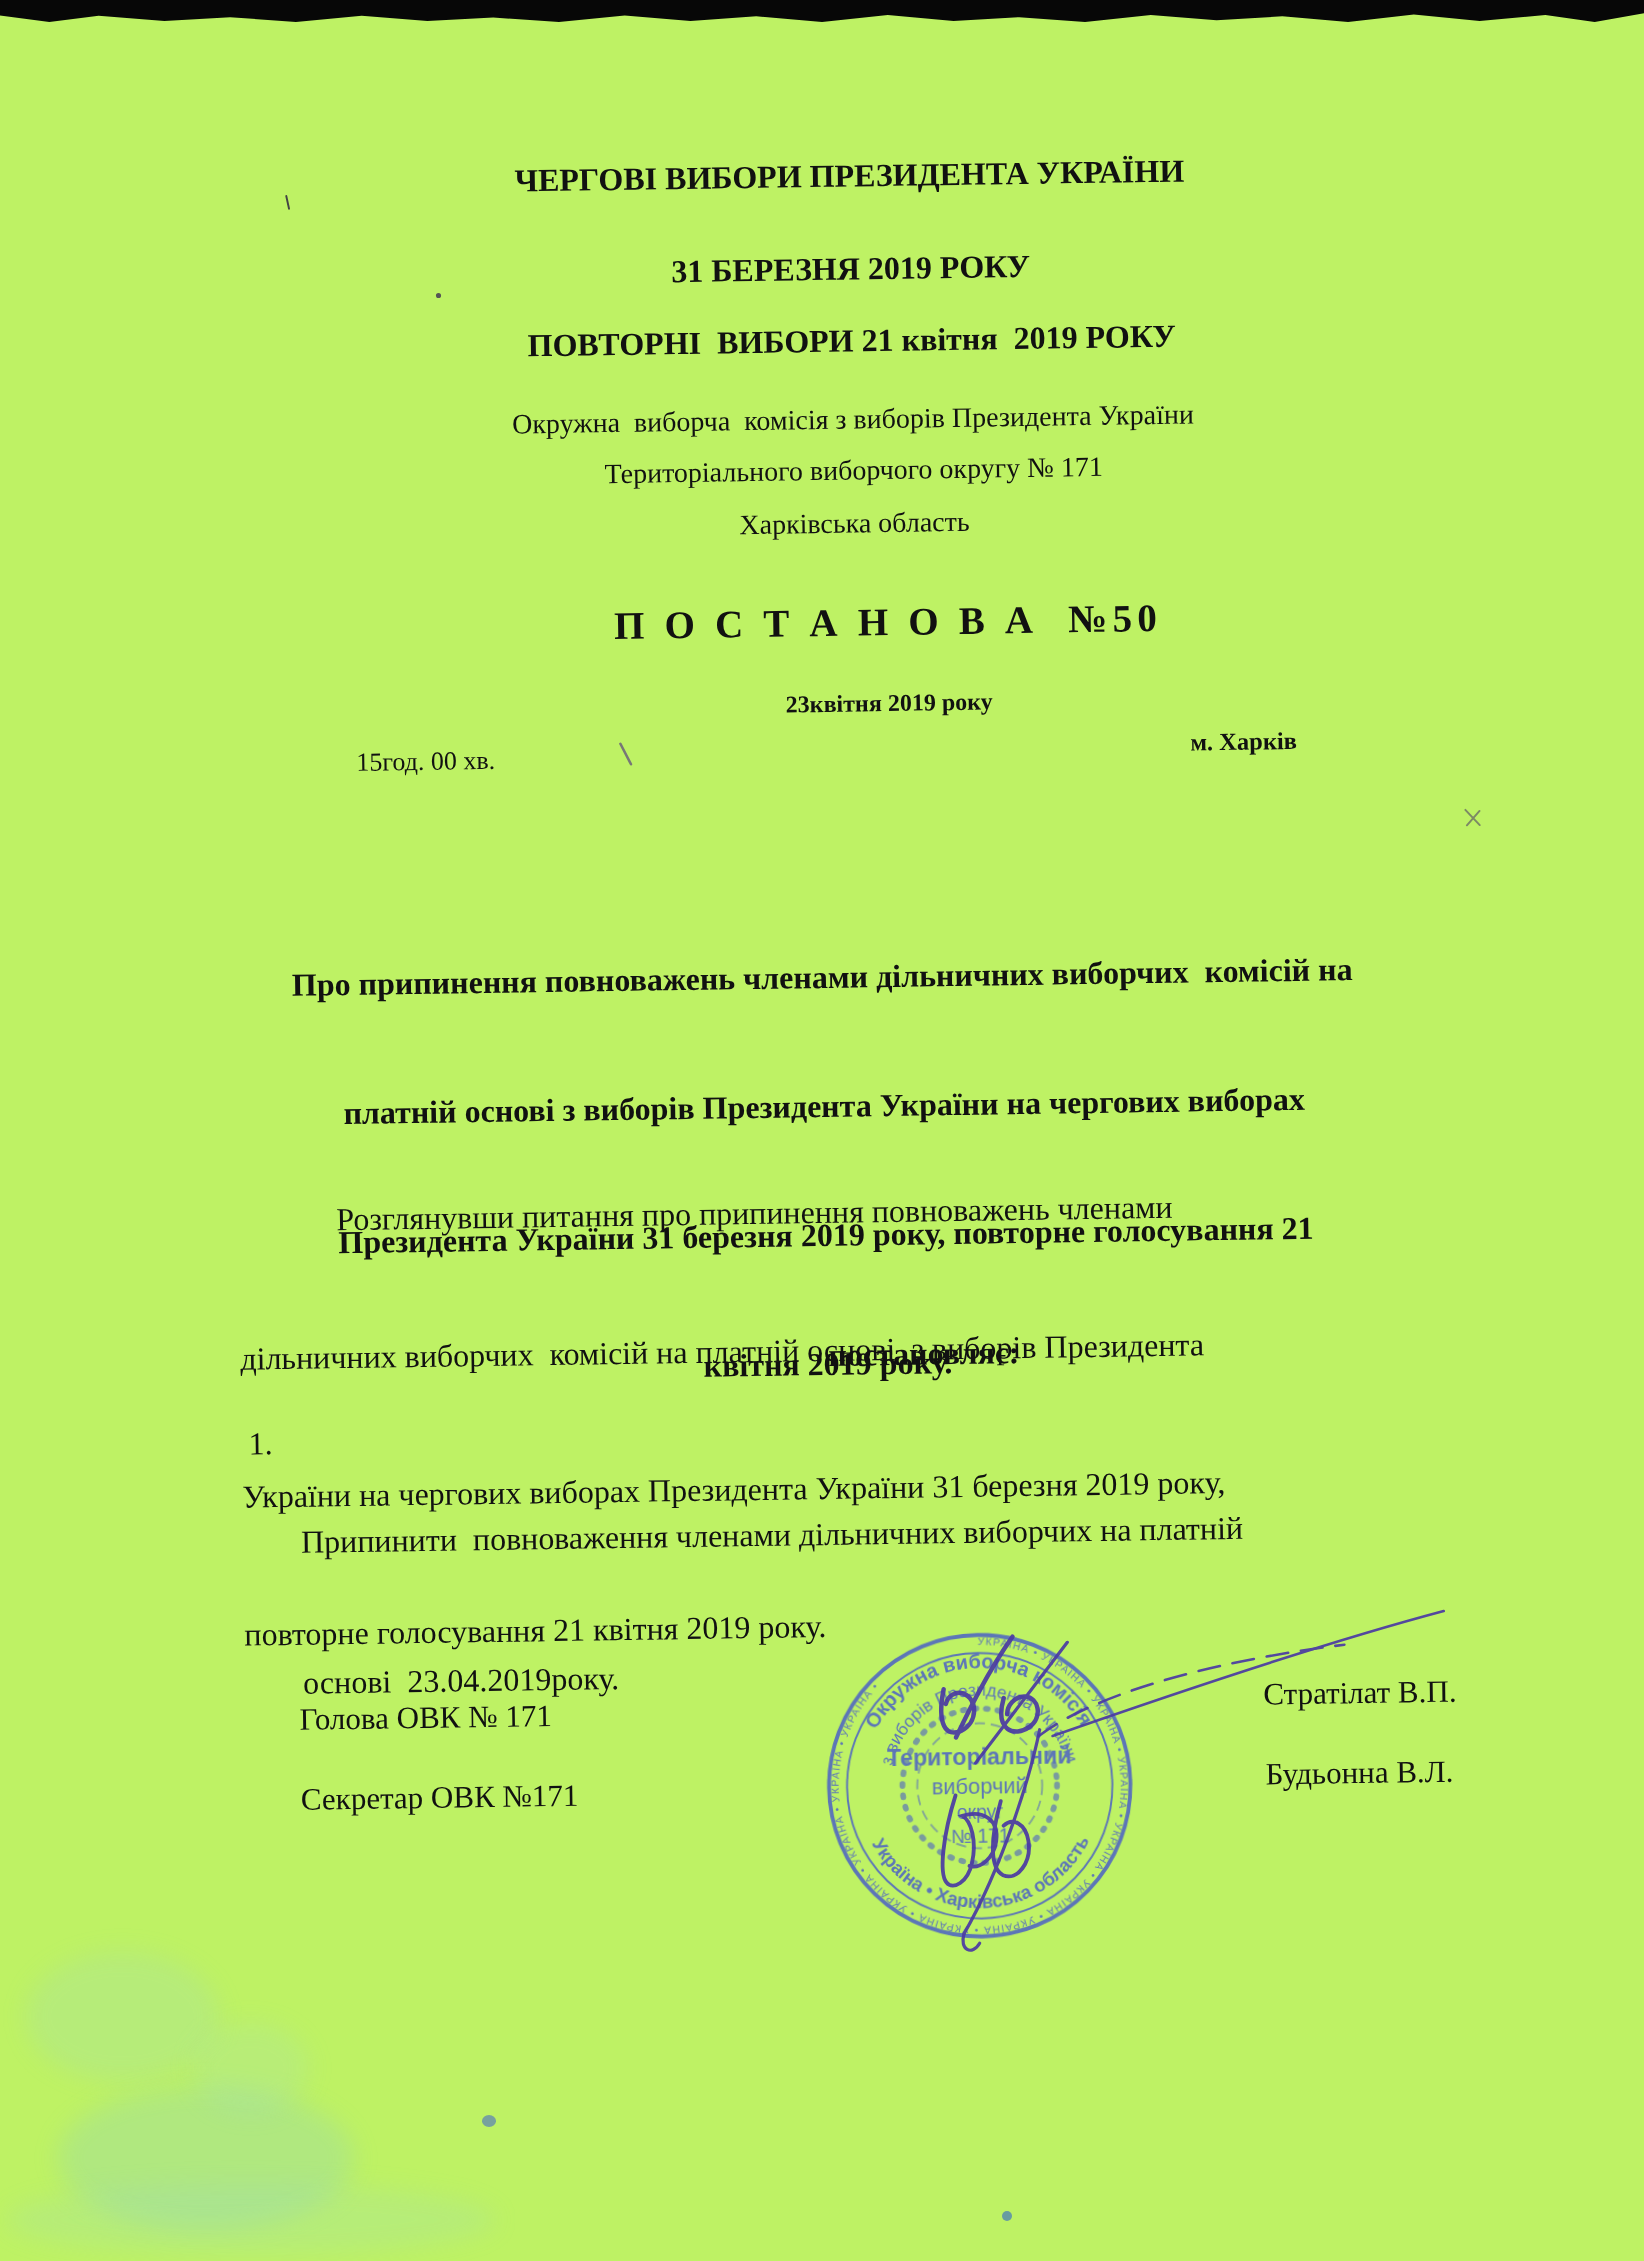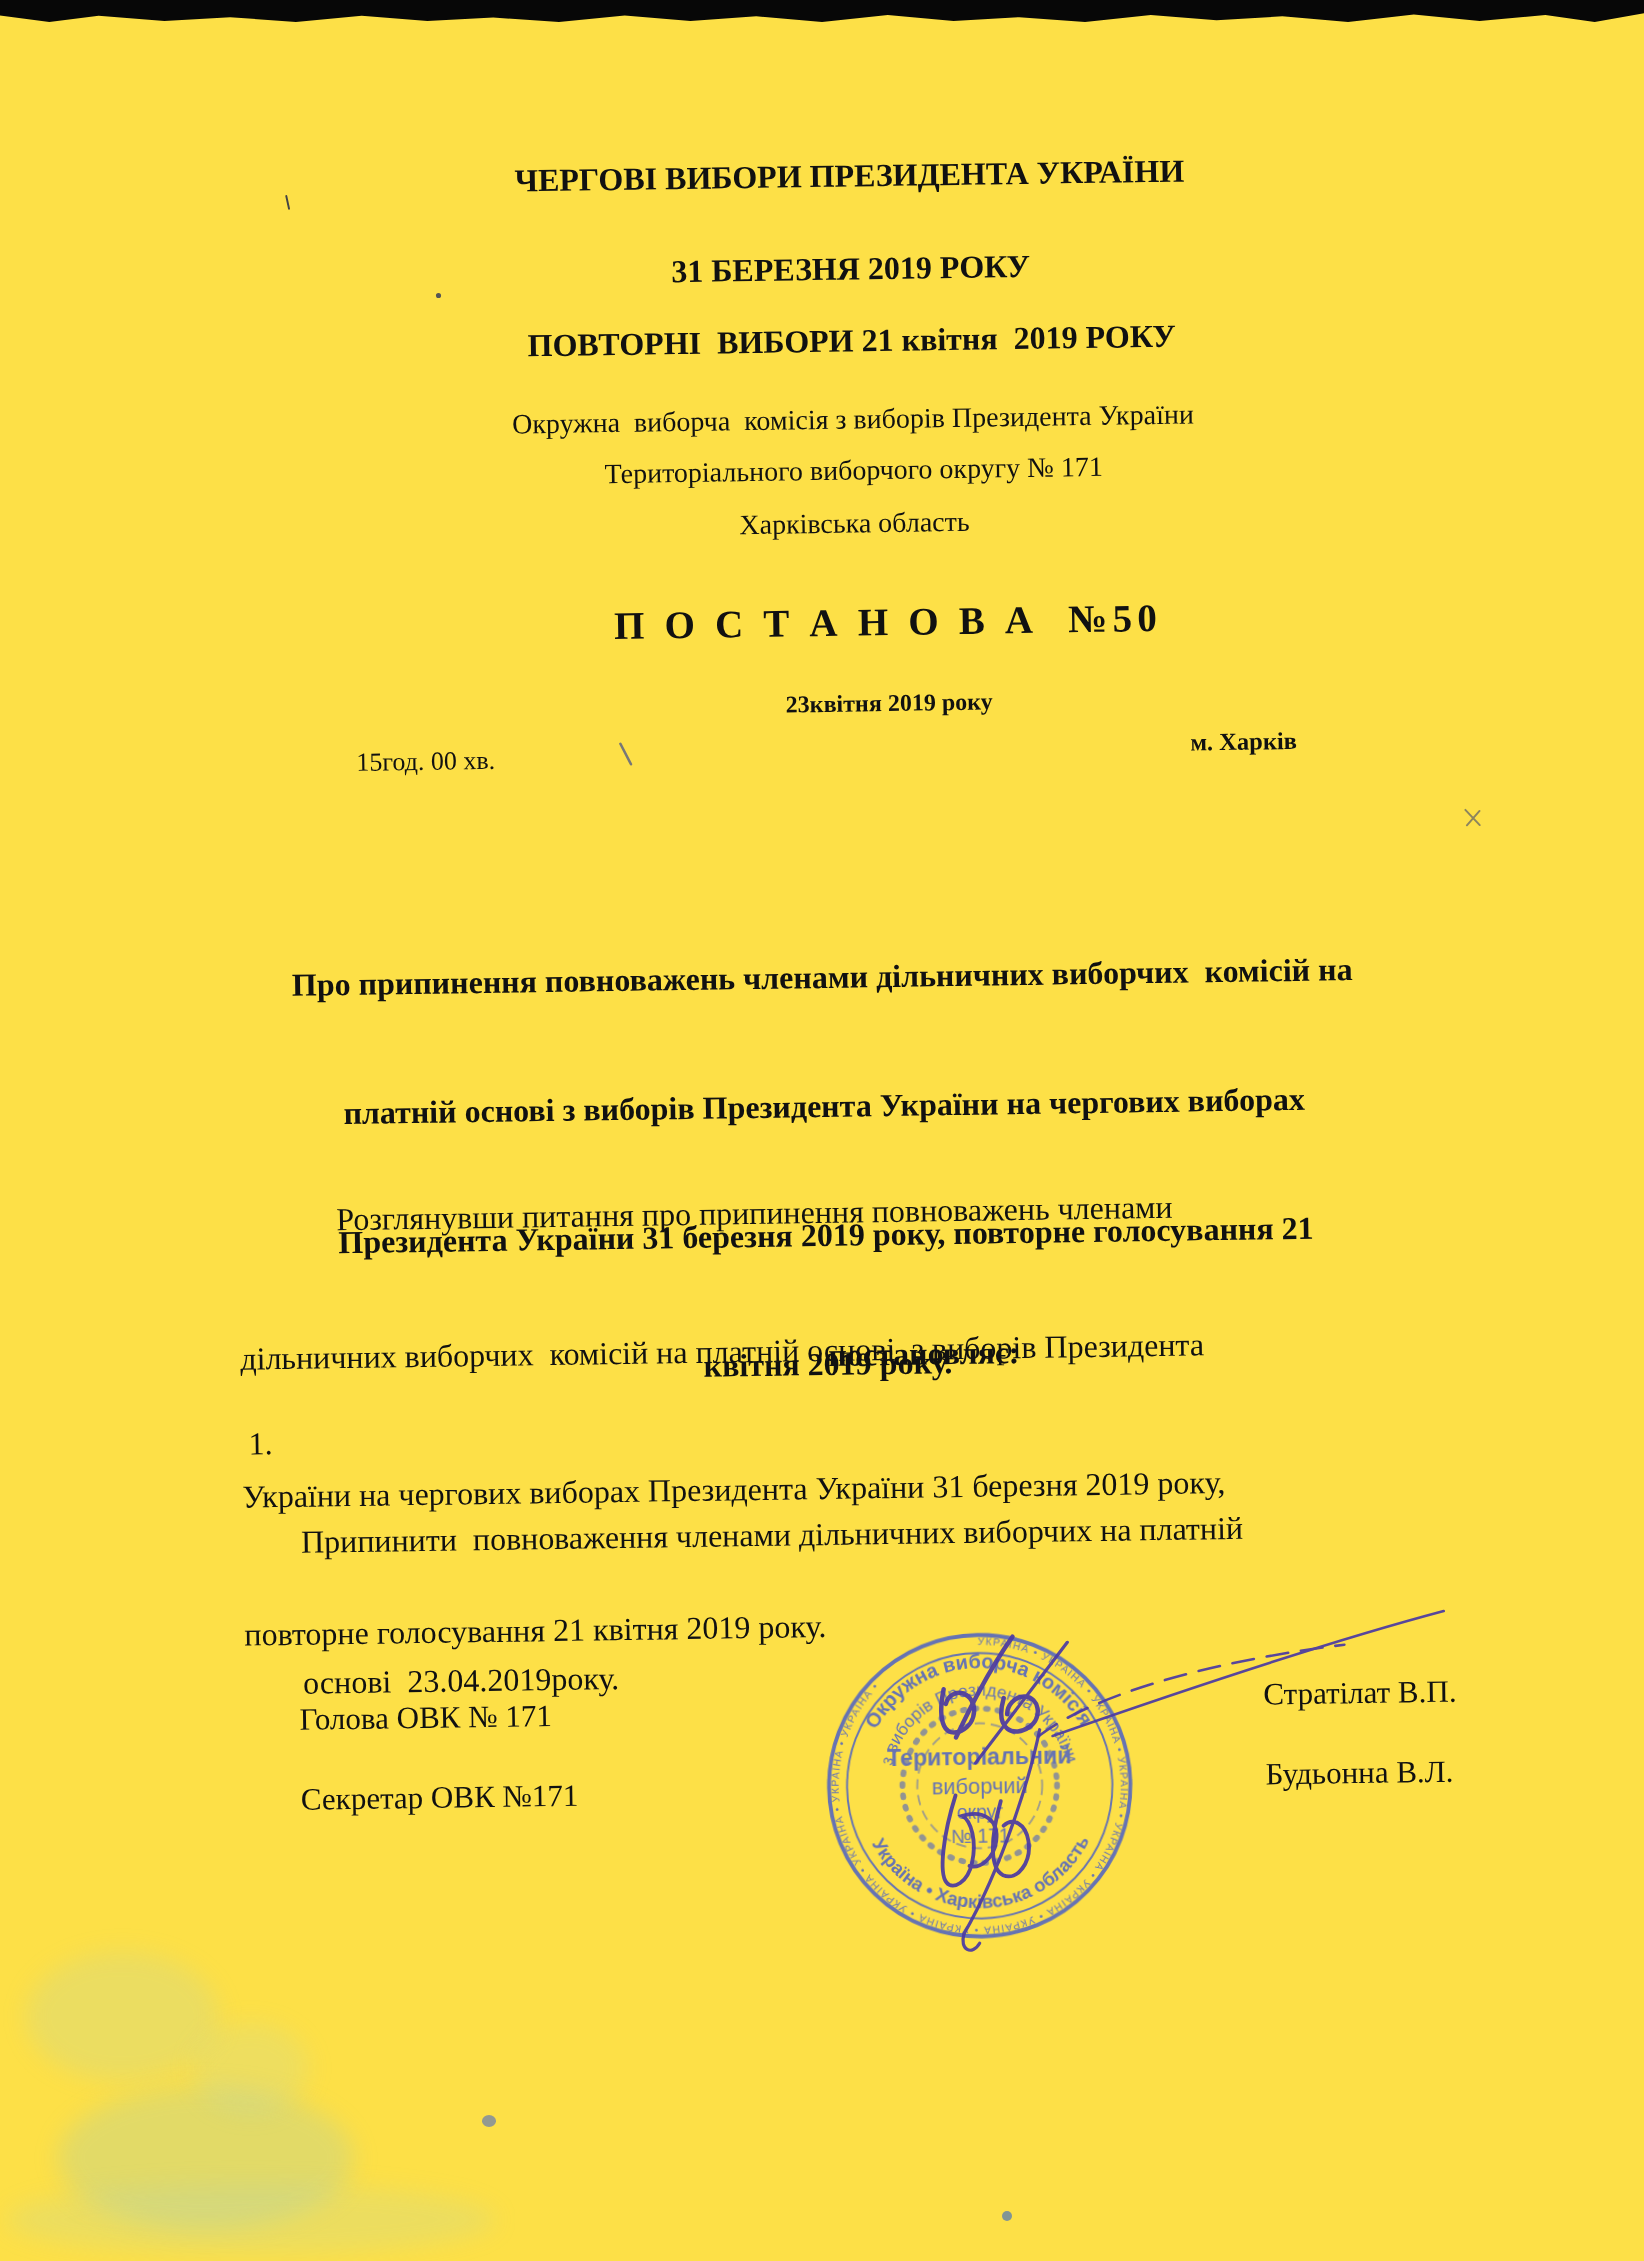--- a/index.html
+++ b/index.html
@@ -1,19 +1,19 @@
 <!DOCTYPE html>
 <html style="font-size:10.3px"><head>
 <meta charset="utf-8">
 <style>
   html,body{margin:0;padding:0;background:#e8e8e8;}
   .page{
     position:relative;
     width:1644px;height:2261px;
-    background:#fde047;
+    background:#bef264;
     overflow:hidden;
     font-family:"Liberation Serif","DejaVu Serif",serif;
     color:#111;
   }
   
   .scan-bar{
     position:absolute;top:0;left:0;width:100%;height:22px;background:#070707;
     clip-path:polygon(0 0,100% 0,100% 60%,97% 100%,94% 68%,90% 96%,86% 66%,82% 100%,78% 74%,74% 92%,70% 68%,66% 100%,62% 78%,58% 95%,54% 68%,50% 100%,46% 74%,42% 95%,38% 70%,34% 100%,30% 80%,26% 95%,22% 72%,18% 100%,14% 78%,10% 95%,6% 72%,3% 100%,0 70%);
   }
   .content{position:absolute;inset:0;transform:rotate(-0.85deg);transform-origin:822px 1131px;}

